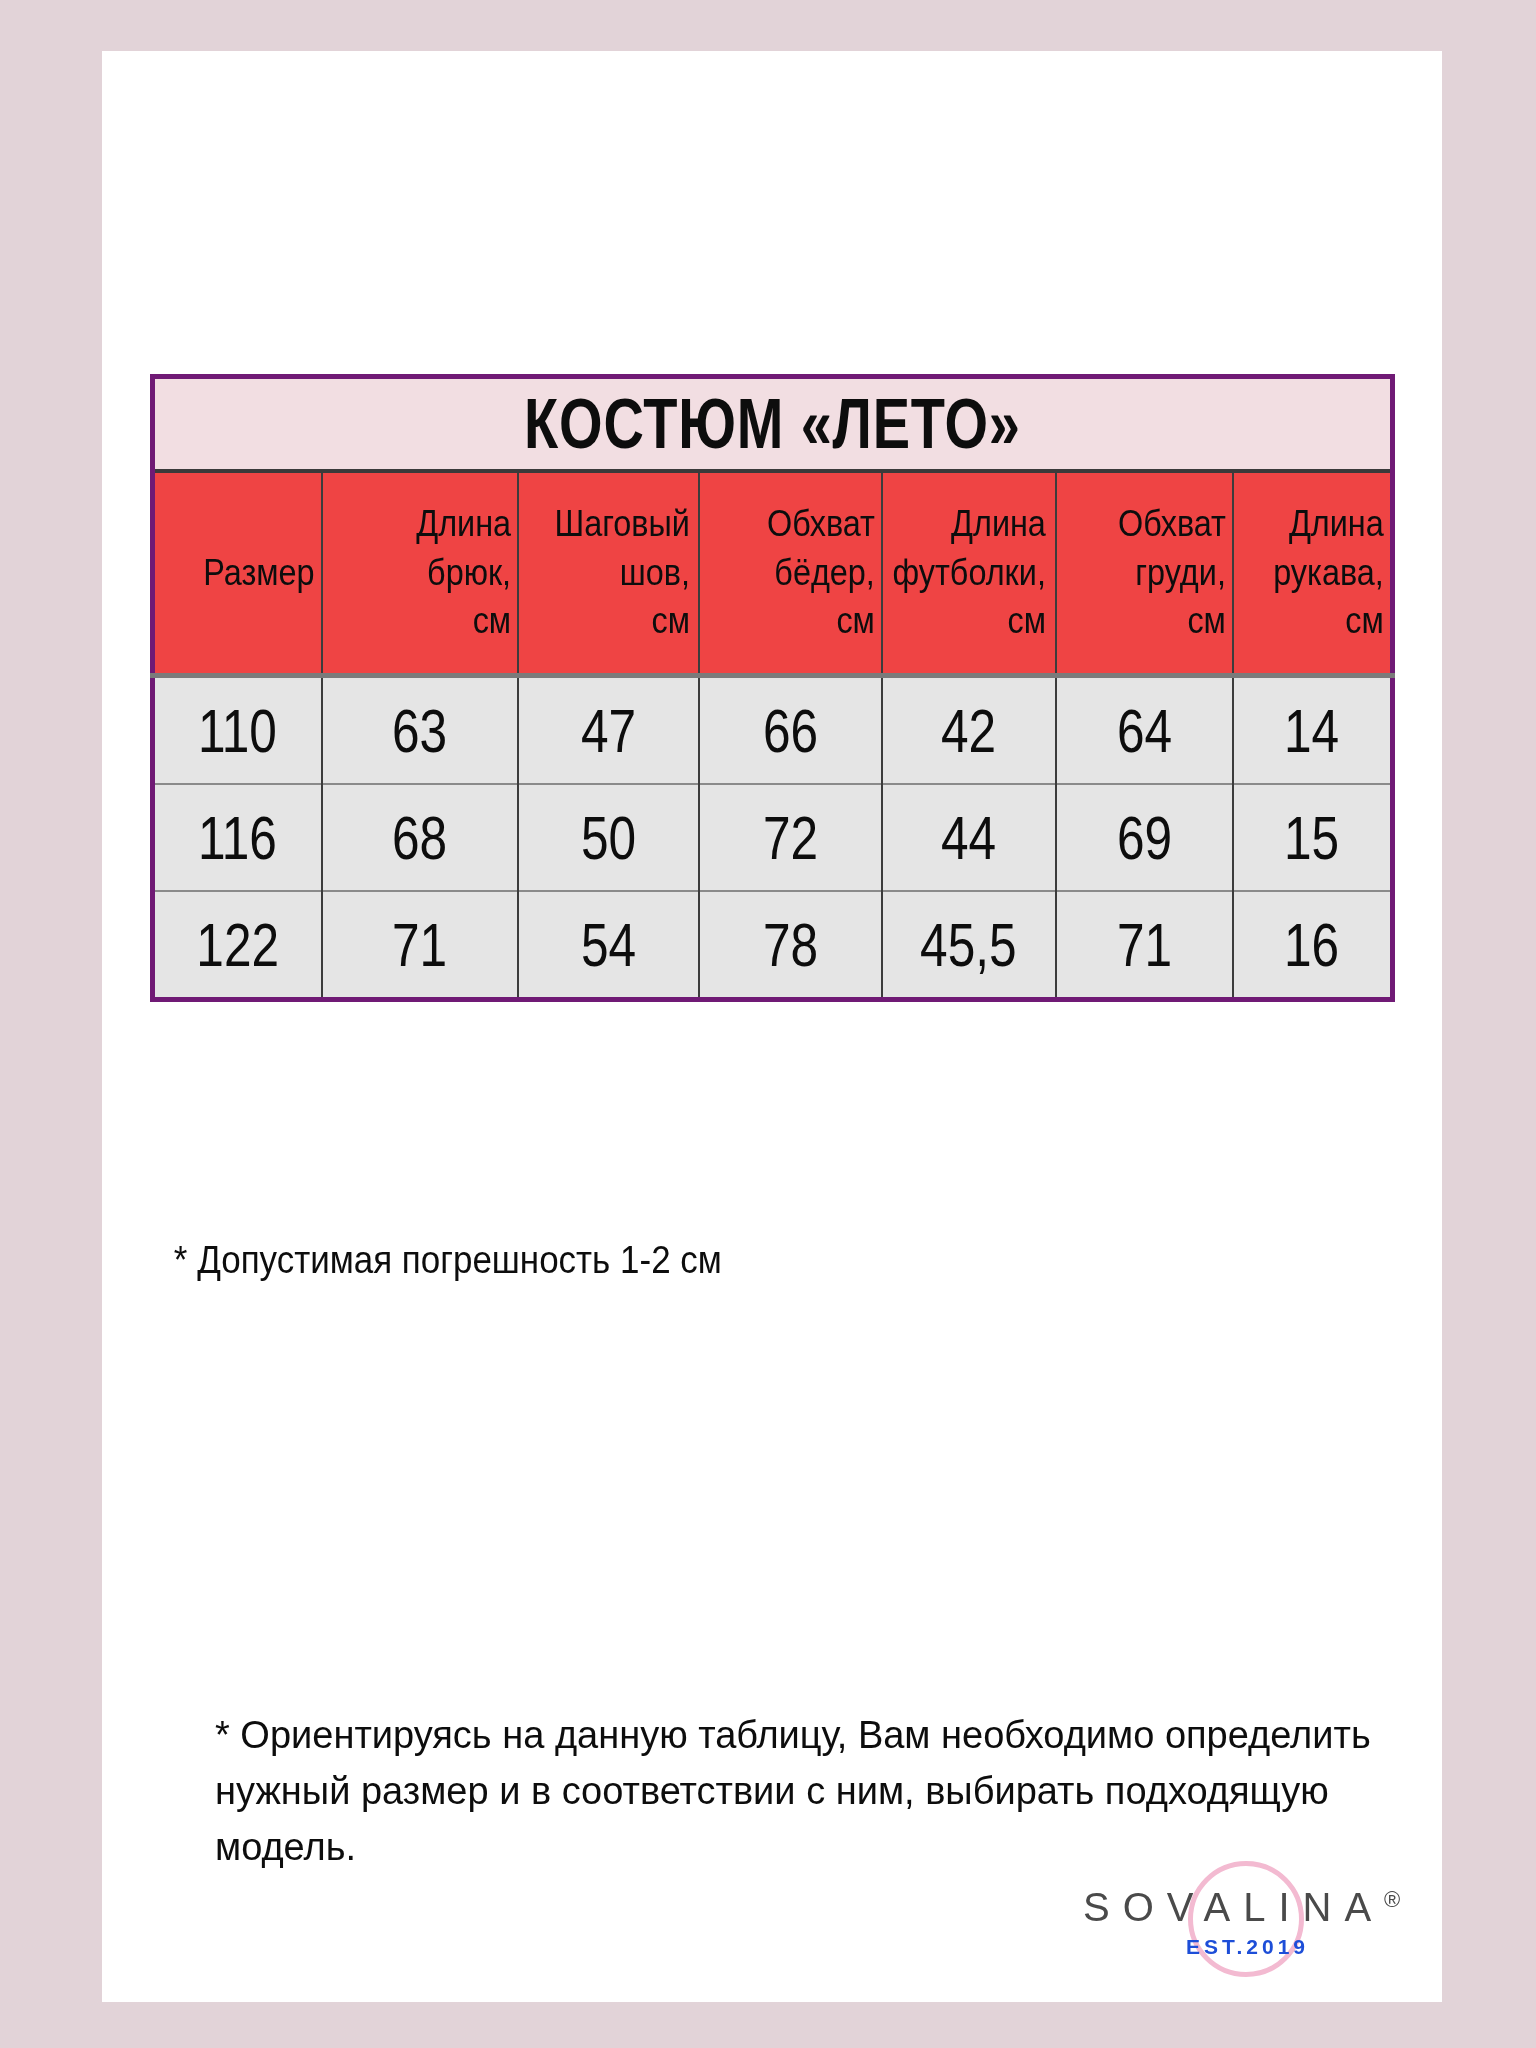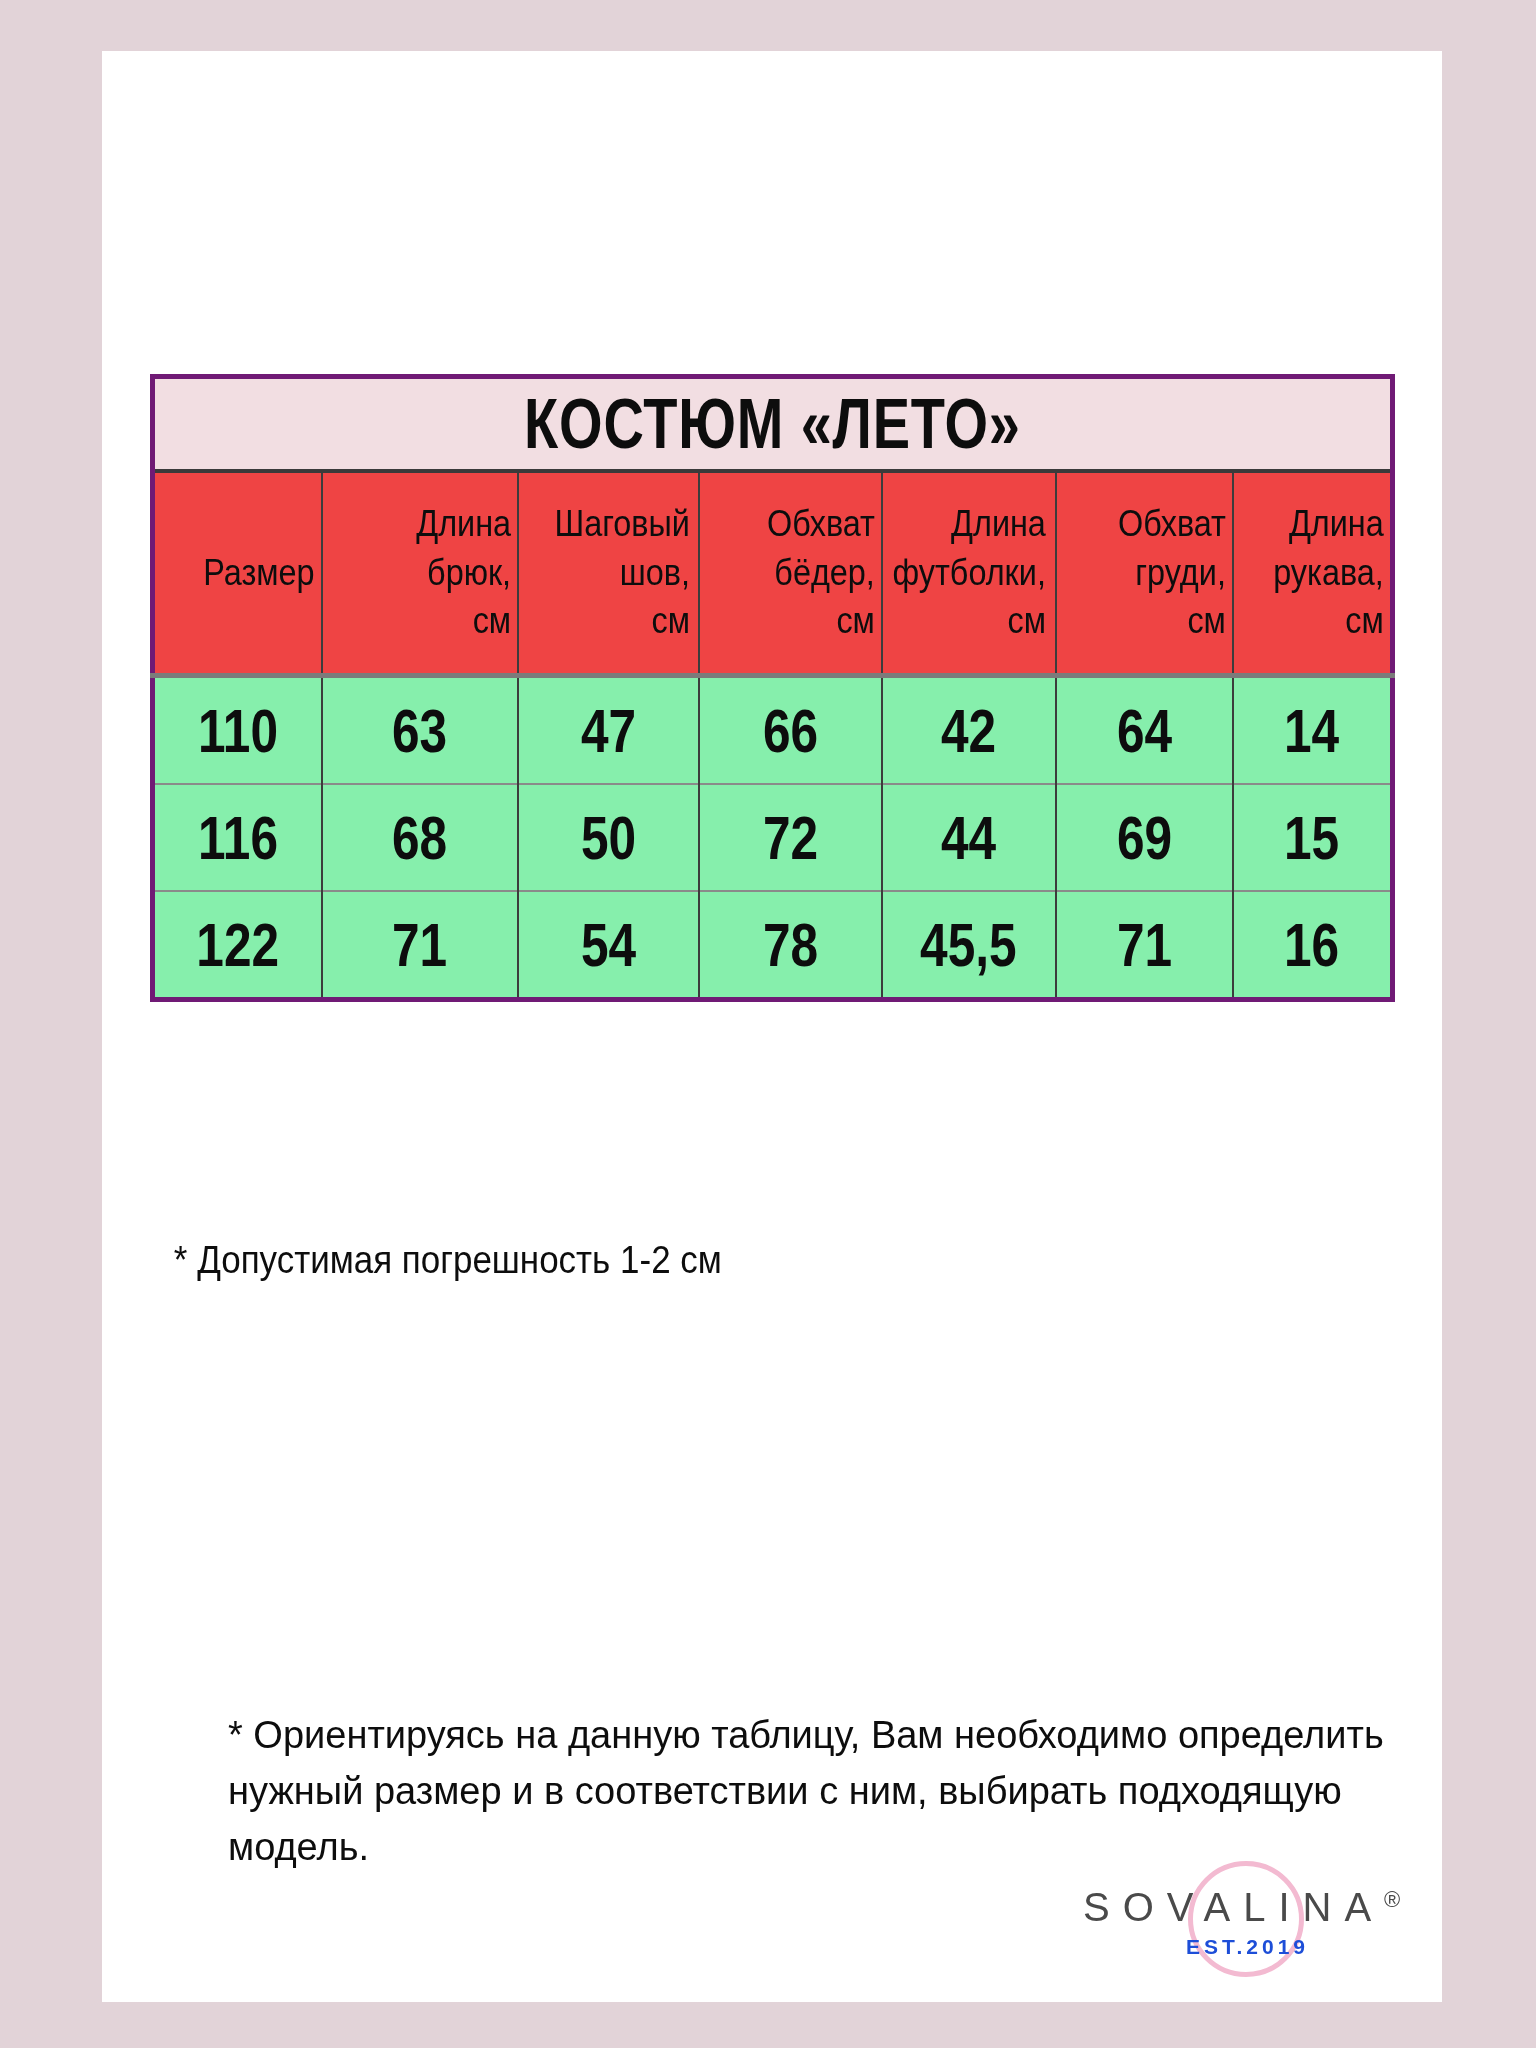--- a/index.html
+++ b/index.html
@@ -67,22 +67,21 @@
     line-height: 1.35;
   }
   td.cell {
     height: 105px;
     text-align: center;
     vertical-align: middle;
     font-size: 62px;
     border-left: 2px solid #3c3c3c;
     border-top: 2px solid #8a8a8a;
     padding: 0;
-    background: #86efac;
-    font-weight: bold;
+    background: #e5e5e5;
   }
   td.cell:first-child { border-left: none; }
   .num {
     display: inline-block;
     transform: scaleX(0.8);
     white-space: nowrap;
   }
   .tolerance-note {
     position: absolute;
     left: 48px;
@@ -91,21 +90,21 @@
     text-align: left;
     font-size: 38px;
   }
   .tolerance-note .cond-n {
     display: inline-block;
     transform: scaleX(0.92);
     white-space: nowrap;
   }
   .instruction-note {
     position: absolute;
-    left: 126px;
+    left: 113px;
     top: 1656px;
     width: 1160px;
     font-size: 38px;
     line-height: 56px;
     white-space: pre-line;
   }
   .logo {
     position: absolute;
     left: 973px;
     top: 1806px;

